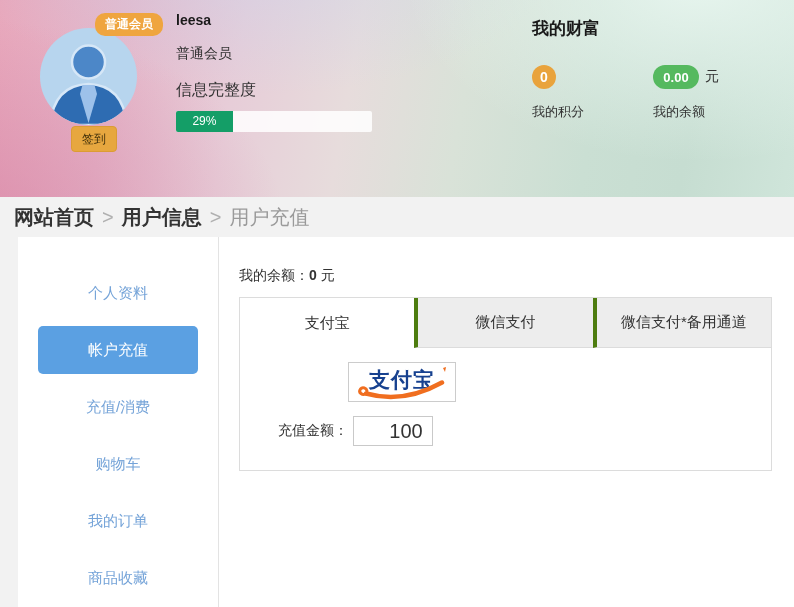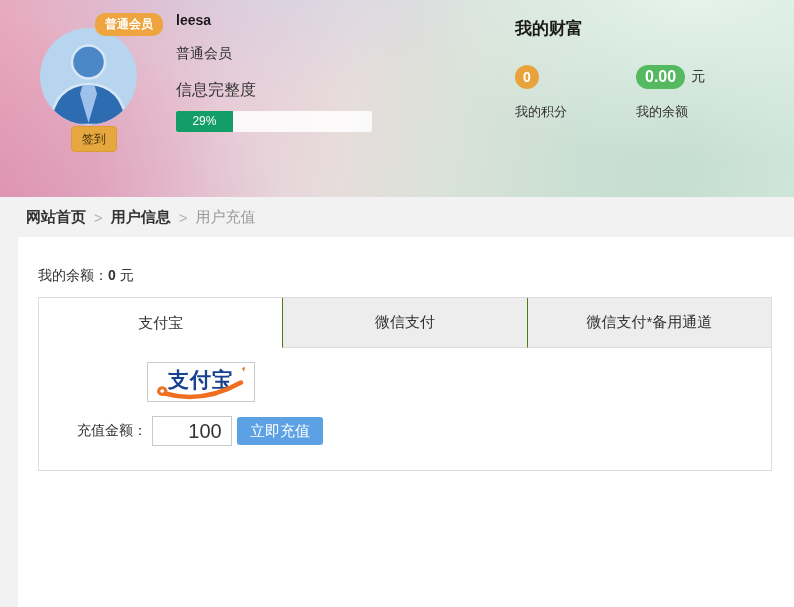--- a/index.html
+++ b/index.html
@@ -46,43 +46,43 @@
   .progress {
     margin-top: 10px; width: 196px; height: 21px;
     background: rgba(255,255,255,0.85); border-radius: 2px; overflow: hidden;
   }
   .progress-fill {
     height: 100%; background: #149e67;
     color: #fff; font-size: 12px; line-height: 21px; text-align: center;
   }
   .recommendation { font-size: 14px; line-height: 21px; margin-top: 9px; width: 234px; }
 
-  .wealth { position: absolute; left: 515px; top: 17px; }
+  .wealth { position: absolute; left: 532px; top: 17px; }
   .wealth-title { font-size: 17px; font-weight: bold; color: #1a1a1a; }
   .wealth-row { display: flex; margin-top: 25px; }
   .wealth-col { width: 121px; }
   .points-badge {
     width: 24px; height: 24px; border-radius: 50%;
     background: #e9a33c; color: #fff; font-weight: bold; font-size: 14px;
     display: flex; align-items: center; justify-content: center;
   }
   .balance-wrap { display: flex; align-items: center; }
   .balance-badge {
     min-width: 46px; height: 24px; border-radius: 12px; padding: 0 9px;
-    background: #55b95f; color: #fff; font-weight: bold; font-size: 16px;
+    background: #55b95f; color: #fff; font-weight: bold; font-size: 13px;
     display: flex; align-items: center; justify-content: center;
   }
   .balance-unit { font-size: 14px; margin-left: 6px; color: #333; }
   .wealth-label { font-size: 13px; margin-top: 14px; color: #333; }
 
   
   .breadcrumb {
     width: 794px; height: 40px; background: #f2f2f2;
-    display: flex; align-items: center; padding-left: 26px;
-    font-size: 15px;
+    display: flex; align-items: center; padding-left: 14px;
+    font-size: 20px;
   }
   .crumb { color: #333; font-weight: 600; cursor: pointer; }
   .crumb-sep { color: #b0b0b0; margin: 0 8px; font-weight: normal; }
   .crumb-current { color: #9a9a9a; font-weight: normal; }
 
   
   .page-body { display: flex; width: 794px; height: 370px; background: #fff; }
   .left-rail { width: 18px; background: #f2f2f2; }
   .sidebar {
     width: 201px; border-right: 1px solid #e3e3e3;
@@ -98,21 +98,21 @@
   }
   .content { flex: 1; padding: 0 22px 0 20px; }
   .balance-line { margin-top: 30px; font-size: 14px; color: #333; }
   .balance-line b { font-weight: bold; }
 
   .tab-box { margin-top: 12px; border: 1px solid #dcdcdc; background: #fff; }
   .tabs { display: flex; height: 50px; }
   .tab {
     flex: 1; display: flex; align-items: center; justify-content: center;
     font-size: 15px; color: #333; background: #ededed;
-    border-bottom: 1px solid #dcdcdc; border-left: 1px solid #4d7c0f;
+    border-bottom: 1px solid #dcdcdc; border-left: 4px solid #4d7c0f;
     cursor: pointer;
   }
   .tab:first-child { border-left: none; }
   .tab.active { background: #fff; border-bottom: none; }
 
   .tab-content { padding: 14px 0 24px; }
   .alipay-box {
     margin-left: 108px; width: 108px; height: 40px;
     border: 1px solid #ccc; background: #fff;
     display: flex; align-items: center; justify-content: center;
@@ -184,20 +184,28 @@
   <span class="crumb">网站首页</span>
   <span class="crumb-sep">&gt;</span>
   <span class="crumb">用户信息</span>
   <span class="crumb-sep">&gt;</span>
   <span class="crumb-current">用户充值</span>
 </div>
 
 <div class="page-body">
   <div class="left-rail"></div>
 
+  <div class="sidebar">
+    <div class="side-item">个人资料</div>
+    <div class="side-item active">帐户充值</div>
+    <div class="side-item">充值/消费</div>
+    <div class="side-item">购物车</div>
+    <div class="side-item">我的订单</div>
+    <div class="side-item">商品收藏</div>
+  </div>
 
   <div class="content">
     <div class="balance-line">
       <span>我的余额：</span><b>0</b>
       <span>元</span>
     </div>
 
     <div class="tab-box">
       <div class="tabs">
         <div class="tab active">支付宝</div>
@@ -211,18 +219,17 @@
             <text x="51" y="23" text-anchor="middle" font-size="21" font-weight="bold" fill="#17418f" style="letter-spacing:1px">支付宝</text>
             <path d="M15 29.5 C 40 36.5, 66 32.5, 91 18.5" stroke="#f06e1f" stroke-width="4.5" fill="none" stroke-linecap="round"></path>
             <path d="M16 29.5 C 11 32, 7 28.5, 9.5 25 C 11.5 22.5, 15.5 24, 16 27" stroke="#f06e1f" stroke-width="3" fill="none" stroke-linecap="round"></path>
             <path d="M92 4 l3 -1 l-1 5 z" fill="#f06e1f"></path>
           </svg>
         </div>
 
         <div class="pay-form">
           <span class="amount-label">充值金额：</span>
           <input class="amount-input" type="text" value="100" style="">
-          <button class="submit-btn">立即充值</button>
         </div>
       </div>
     </div>
   </div>
 </div>
 
 </body></html>

